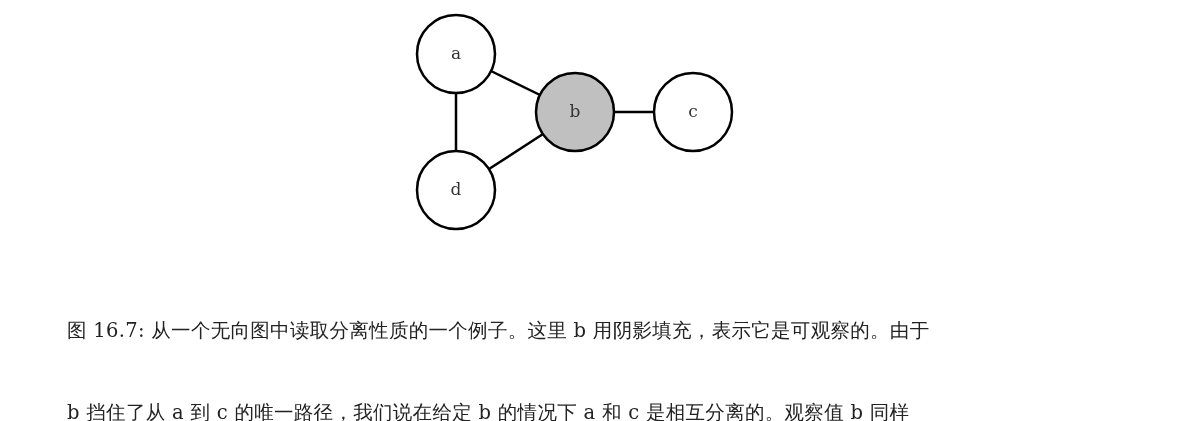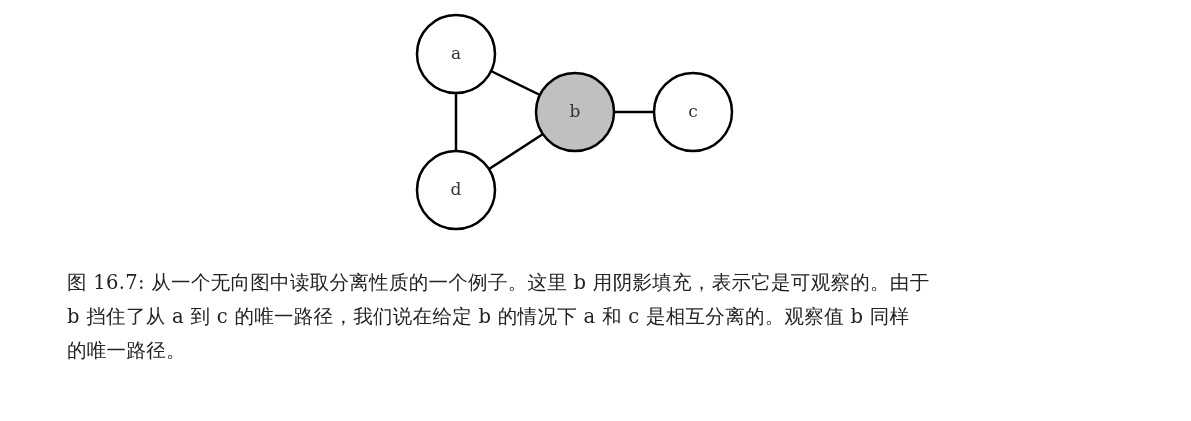--- a/index.html
+++ b/index.html
@@ -4,21 +4,21 @@
   <style>
     html, body { margin: 0; padding: 0; background: #ffffff; }
     body { width: 1191px; height: 421px; position: relative; overflow: hidden; }
     #figure { position: absolute; left: 0; top: 0; width: 1191px; height: 240px; }
     #caption {
       position: absolute; left: 67px; top: 266px; width: 1060px;
       font-family: "DejaVu Serif", "Liberation Serif", serif;
       font-size: 19.5px; line-height: 34px; color: #222222;
       letter-spacing: 0.3px;
     }
-    .cap-line { display: block; white-space: nowrap; }
+    .cap-line { display: block; white-space: nowrap; margin-top: 48px; }
     .node-label { font-family: "DejaVu Serif", "Liberation Serif", serif; font-size: 17px; fill: #333333; }
   </style>
 </head>
 <body>
 
 <svg id="figure" viewBox="0 0 1191 240" xmlns="http://www.w3.org/2000/svg">
   <g stroke="#000" stroke-width="2.5">
     <line x1="491" y1="71" x2="540" y2="95"></line>
     <line x1="456" y1="93" x2="456" y2="151"></line>
     <line x1="614" y1="112" x2="654" y2="112"></line>

